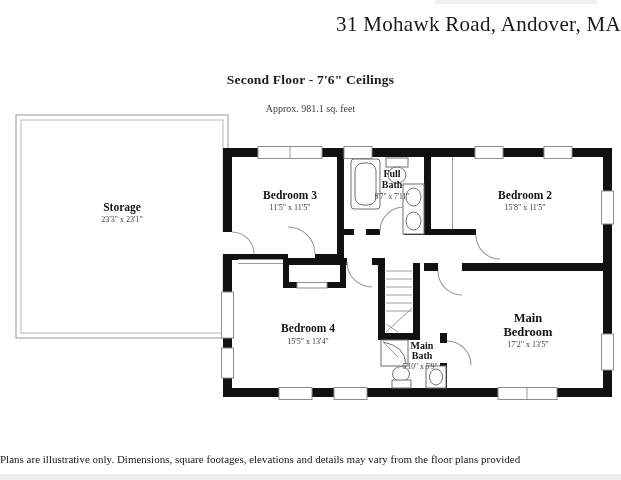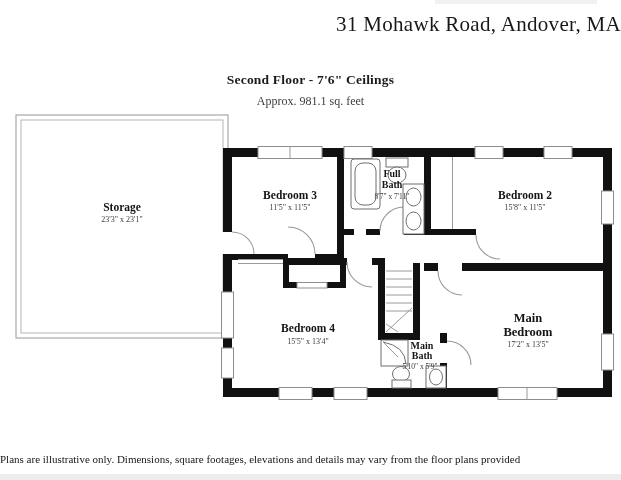--- a/index.html
+++ b/index.html
@@ -2,21 +2,21 @@
 <html><head>
 <meta charset="utf-8">
 <style>
   html,body{margin:0;padding:0;background:#fff;}
   .page{position:relative;width:621px;height:480px;background:#fff;overflow:hidden;
         font-family:"Liberation Serif","DejaVu Serif",serif;color:#1a1a1a;}
   .title{position:absolute;top:12px;left:0;width:100%;text-align:right;
          font-size:21px;letter-spacing:.3px;color:#181818;}
   .subtitle-wrap{position:absolute;top:72px;left:0;width:100%;text-align:center;}
   .subtitle{font-size:13.5px;font-weight:bold;letter-spacing:.2px;color:#1b1b1b;}
-  .subarea{font-size:12px;color:#3d3d3d;margin-top:6px;}
+  .subarea{font-size:10px;color:#3d3d3d;margin-top:15px;}
   .disclaimer{position:absolute;top:453px;left:0;width:100%;
               font-size:11px;color:#161616;}
   .strip-bottom{position:absolute;left:0;top:474px;width:621px;height:6px;background:#ededed;}
   .strip-top{position:absolute;left:435px;top:0;width:162px;height:4px;background:#f1f1f1;}
   svg{position:absolute;left:0;top:0;}
   .wall{fill:#111;stroke:none;}
   .thinline{stroke:#9a9a9a;stroke-width:1;fill:none;}
   .win{fill:#fff;stroke:#8d8d8d;stroke-width:1;}
   .arc{fill:none;stroke:#9a9a9a;stroke-width:1.1;}
   .fix{fill:#fff;stroke:#6f6f6f;stroke-width:1;}

